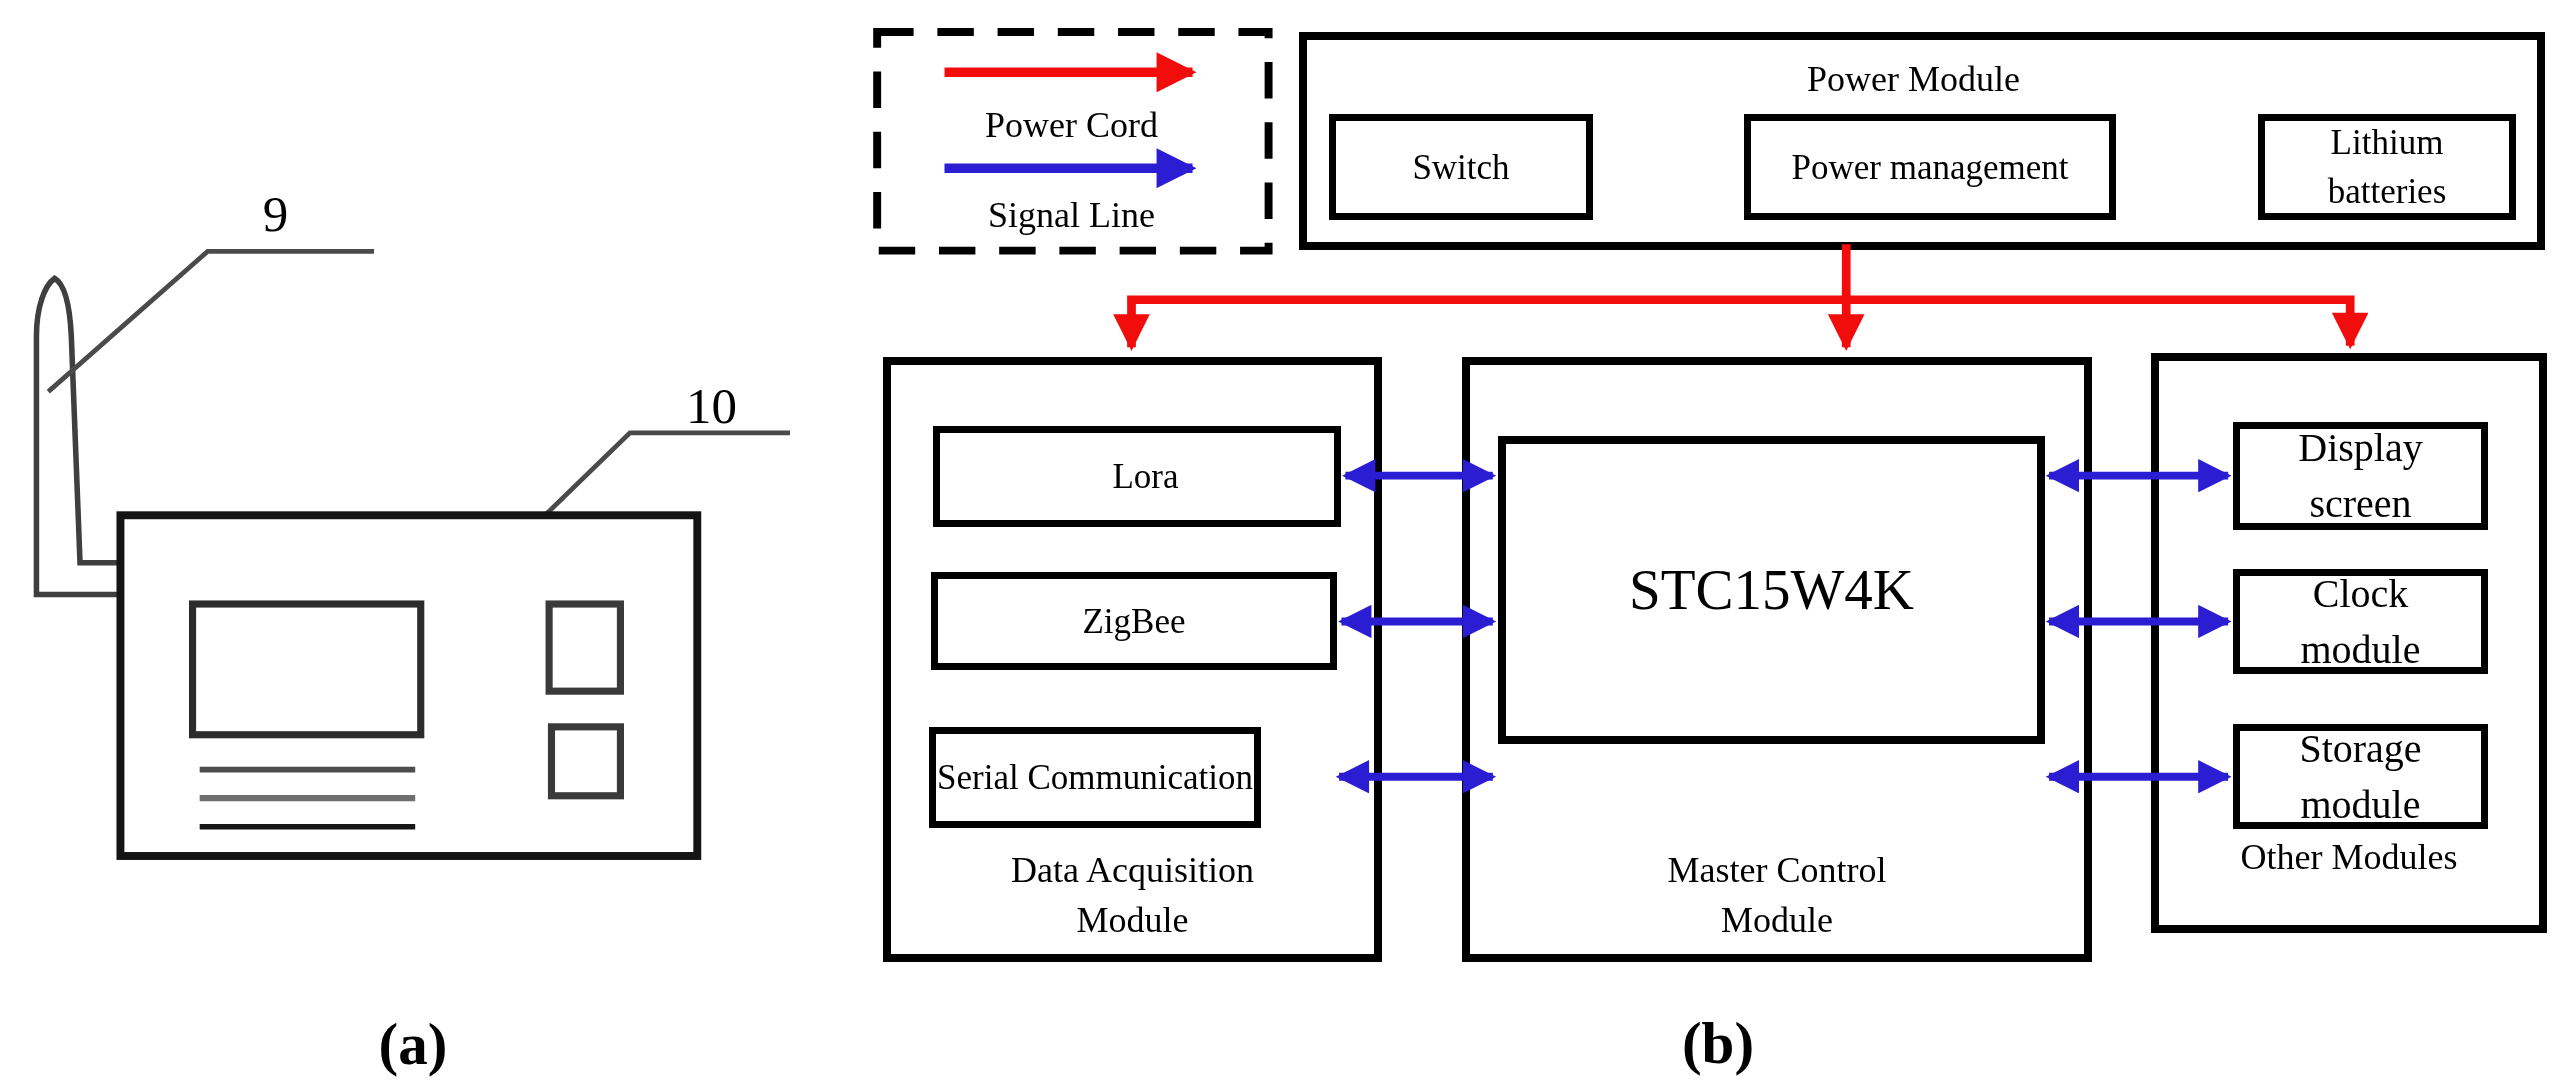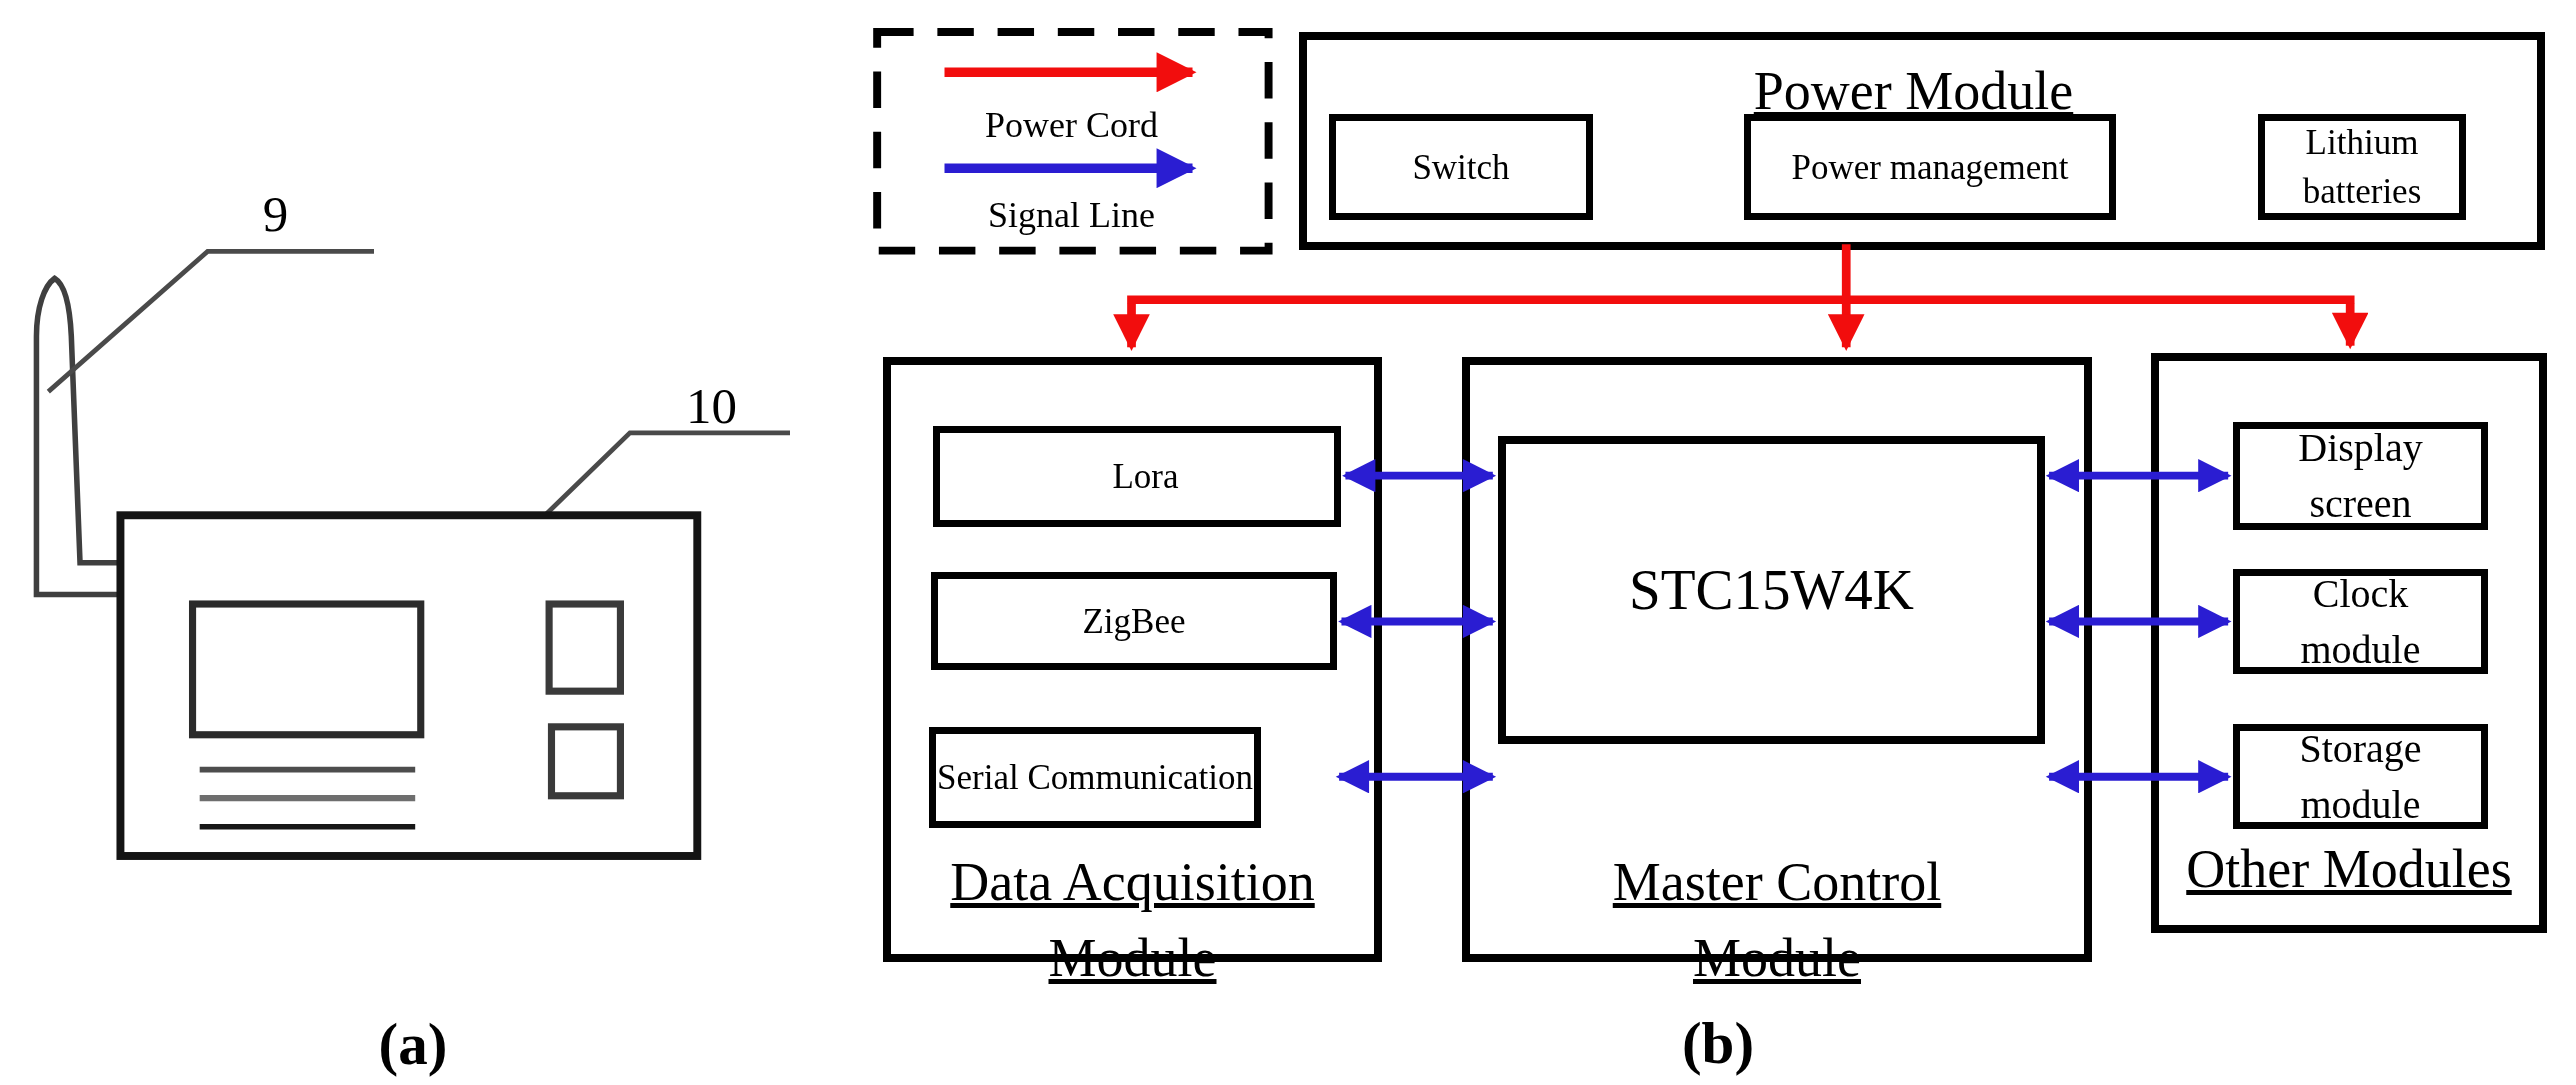--- a/index.html
+++ b/index.html
@@ -32,42 +32,42 @@
     line-height:1.4;
     z-index:6;
   }
   #overlay{
     position:absolute;left:0;top:0;width:2576px;height:1086px;
     z-index:5;pointer-events:none;
   }
   .f44{font-size:35px;}
   .f42{font-size:40px;}
   .f46{font-size:36px;}
-  .f52{font-size:54px;text-decoration:underline;}
+  .f52{font-size:36px;}
   .f64{font-size:51px;}
   .f72{font-size:57px;}
   .panel-letter{font-size:59px;font-weight:700;}
 </style>
 </head>
 <body>
 
 <div id="root">
 
   <div class="box" style="left:1299px;top:32px;width:1246px;height:218px;"></div>
   <div class="lbl f52" style="left:1676px;top:54px;width:475px;">Power Module</div>
 
   <div class="box b9 f44" style="left:1329px;top:114px;width:264px;height:106px;">
     <span>Switch</span>
   </div>
 
   <div class="box b9 f44" style="left:1744px;top:114px;width:372px;height:106px;">
     <span>Power management</span>
   </div>
 
-  <div class="box b9 f44" style="left:2258px;top:114px;width:208px;height:106px;">
+  <div class="box b9 f44" style="left:2258px;top:114px;width:258px;height:106px;">
     <span>Lithium
 batteries</span>
   </div>
 
   <div class="box" style="left:883px;top:357px;width:499px;height:605px;"></div>
 
   <div class="box b9 f44" style="left:933px;top:426px;width:408px;height:101px;padding-left:17px;">
     <span>Lora</span>
   </div>
 

